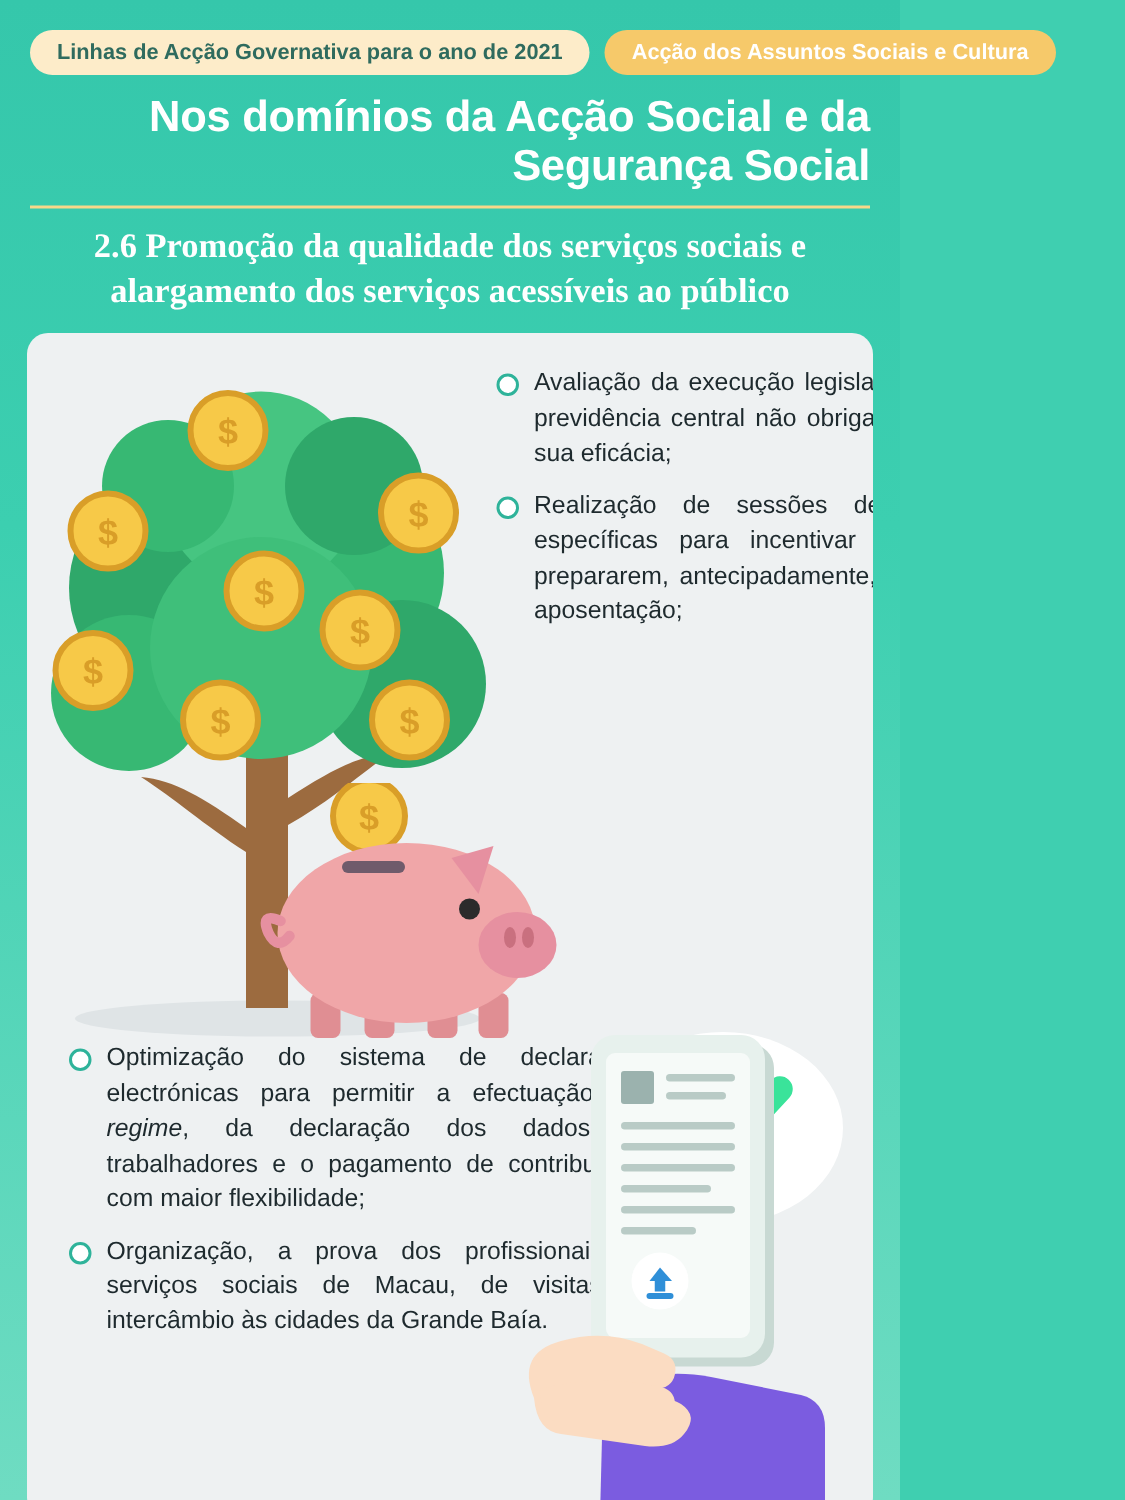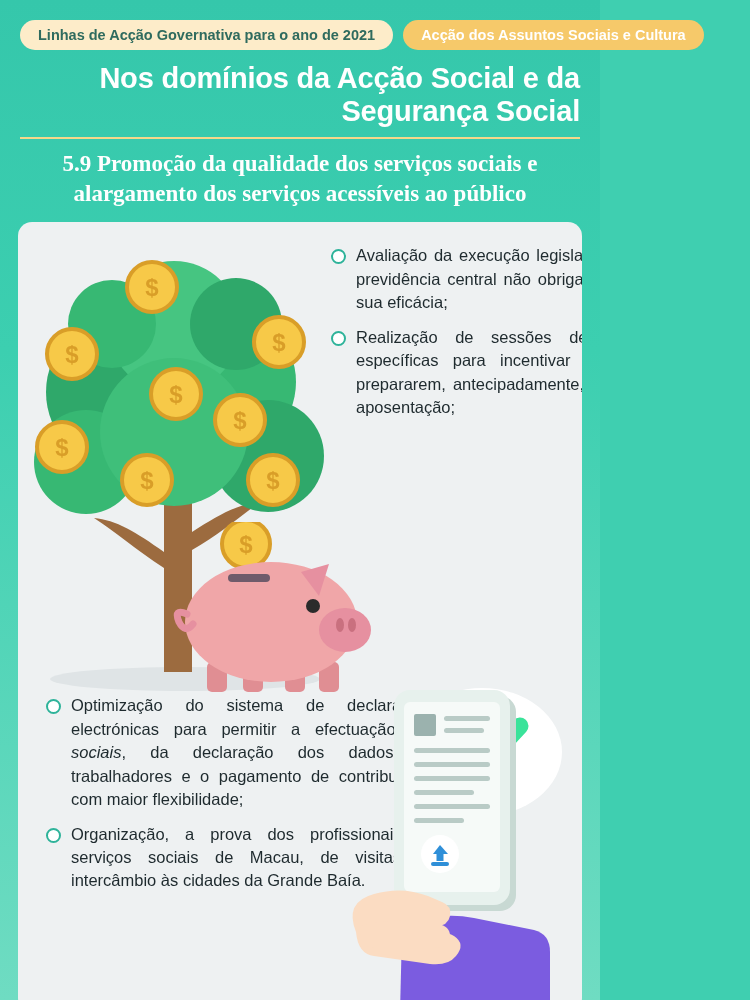--- a/index.html
+++ b/index.html
@@ -171,21 +171,21 @@
 
 <div class="poster">
 
   <div class="header-tags">
     <div class="tag tag-left">Linhas de Acção Governativa para o ano de 2021</div>
     <div class="tag tag-right">Acção dos Assuntos Sociais e Cultura</div>
   </div>
 
   <h1 class="main-title">Nos domínios da Acção Social e da Segurança Social</h1>
   <div class="title-rule"></div>
-  <h2 class="subtitle">5.9 Promoção da qualidade dos serviços sociais e alargamento dos serviços acessíveis ao público</h2>
+  <h2 class="subtitle">2.6 Promoção da qualidade dos serviços sociais e alargamento dos serviços acessíveis ao público</h2>
 
   <div class="card">
 
     <div class="ground-shadow"></div>
 
     <div class="tree">
       <svg viewBox="0 0 310 460" width="310" height="460" xmlns="http://www.w3.org/2000/svg">
 
         <path d="M140 250 L140 440 L168 440 L168 250 Z" fill="#9c6b3f"></path>
         <path d="M140 320 C112 300 92 288 70 286 C92 300 112 318 140 336 Z" fill="#9c6b3f"></path>
@@ -275,21 +275,21 @@
       </li>
       <li class="bullet-item">
         <span class="bullet-dot"></span>
         <span class="bullet-text">Realização de sessões de esclarecimento específicas para incentivar os residentes a prepararem, antecipadamente, a público para a aposentação;</span>
       </li>
     </ul>
 
     <ul class="bullet-list list-bottom">
       <li class="bullet-item">
         <span class="bullet-dot"></span>
-        <span class="bullet-text">Optimização do sistema de declarações electrónicas para permitir a efectuação, via <i>sociais</i>, da declaração dos dados de trabalhadores e o pagamento de contribuições com maior flexibilidade;</span>
+        <span class="bullet-text">Optimização do sistema de declarações electrónicas para permitir a efectuação, via <i>regime</i>, da declaração dos dados de trabalhadores e o pagamento de contribuições com maior flexibilidade;</span>
       </li>
       <li class="bullet-item">
         <span class="bullet-dot"></span>
         <span class="bullet-text">Organização, a prova dos profissionais de serviços sociais de Macau, de visitas de intercâmbio às cidades da Grande Baía.</span>
       </li>
     </ul>
 
     <div class="check-bubble">
       <svg viewBox="0 0 170 150" width="170" height="150" xmlns="http://www.w3.org/2000/svg">
         <ellipse cx="88" cy="68" rx="80" ry="64" fill="#ffffff"></ellipse>

